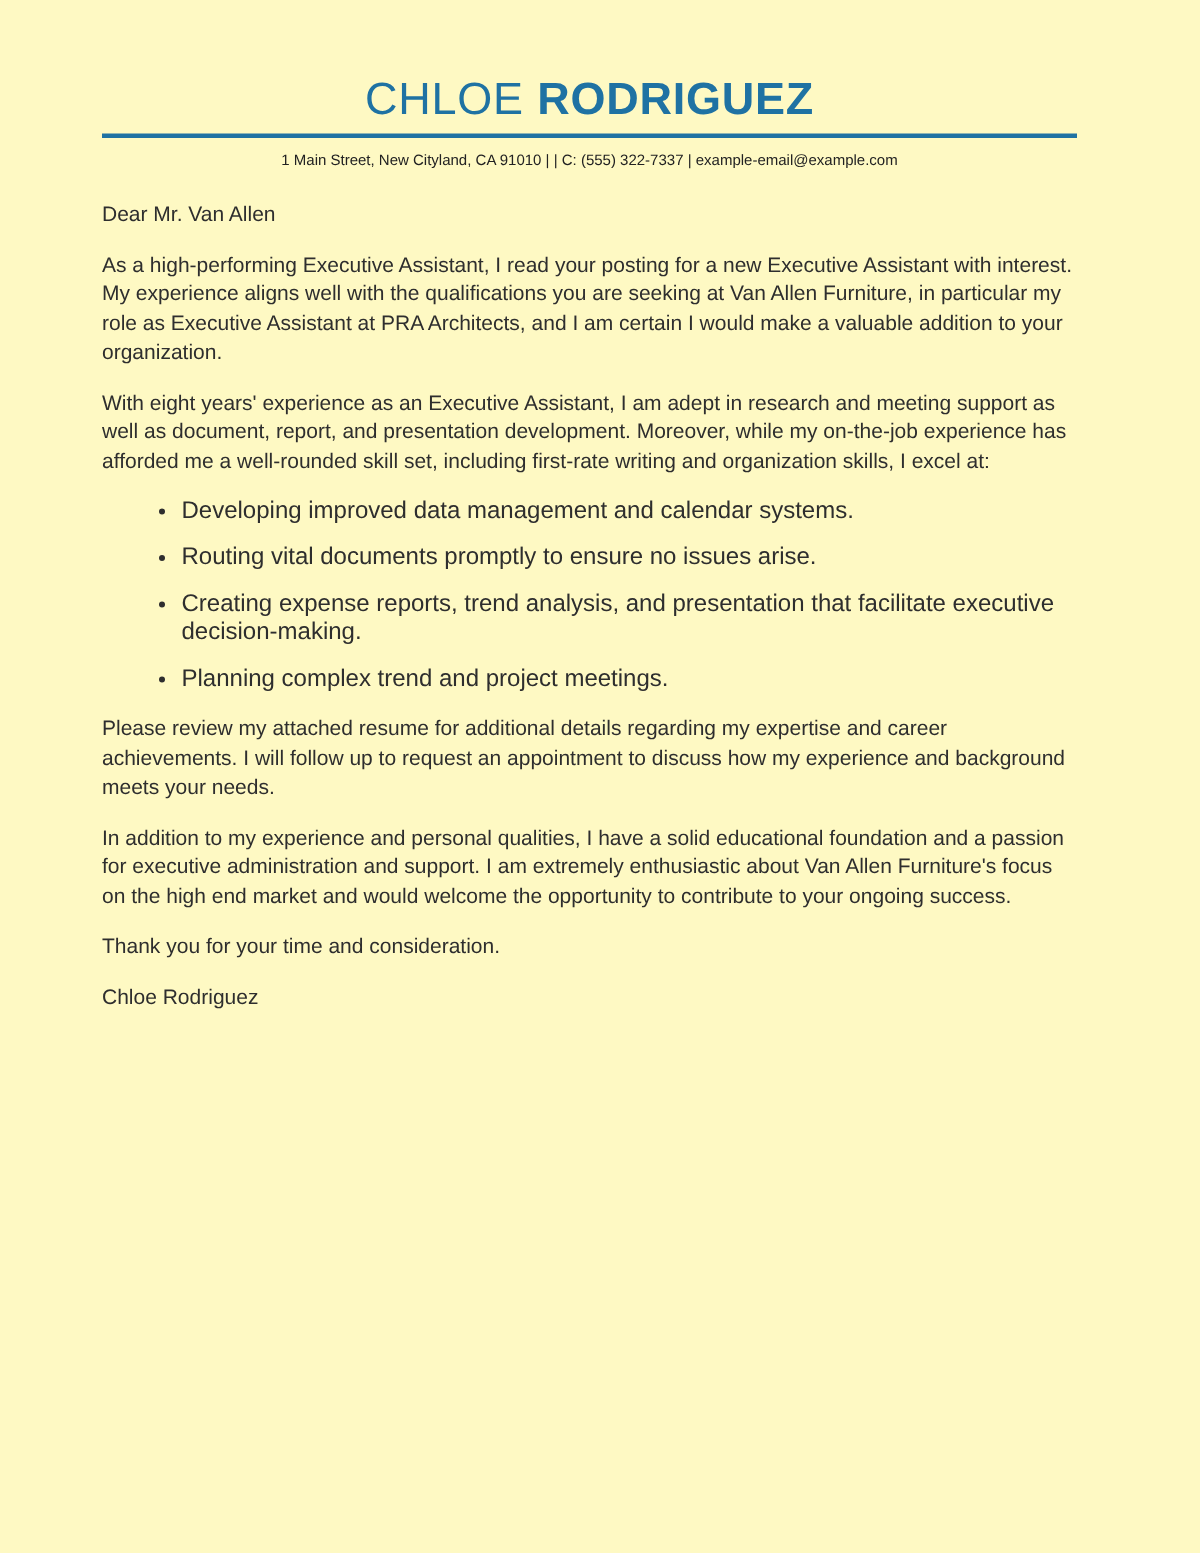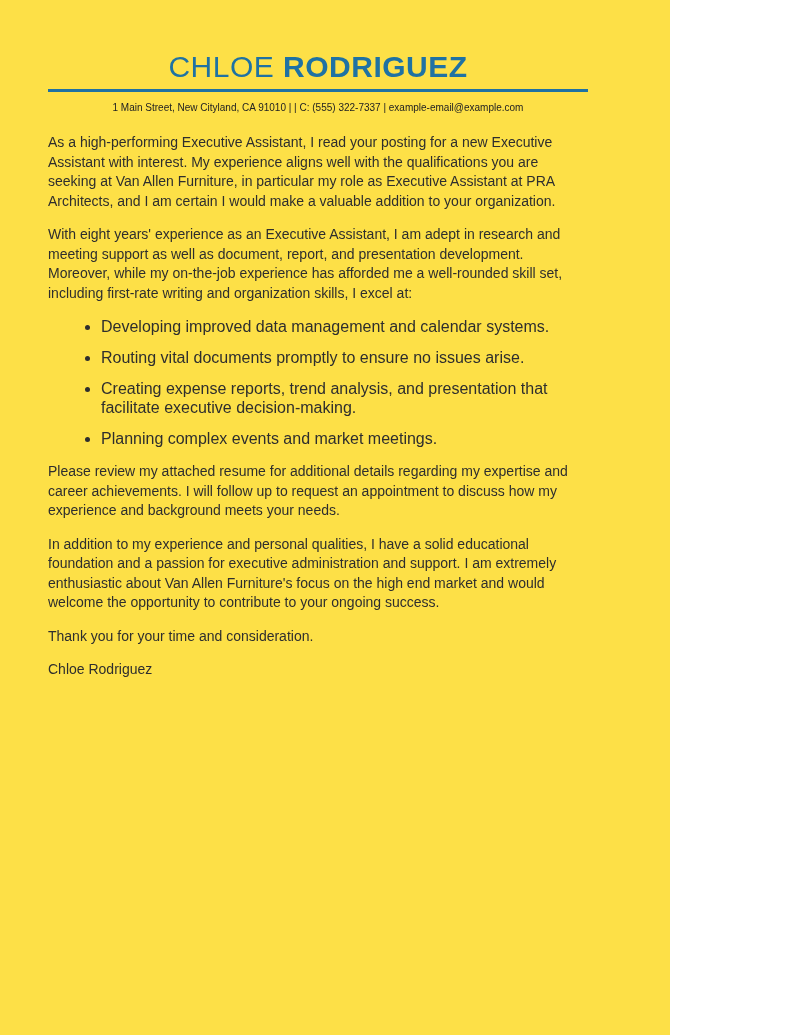--- a/index.html
+++ b/index.html
@@ -10,24 +10,24 @@
   *{margin:0;padding:0;box-sizing:border-box;}
   html,body{background:#ffffff;}
   body{
     width:800px;
     height:1035px;
     overflow:hidden;
     font-family:"Liberation Sans","DejaVu Sans",sans-serif;
     color:var(--body-text);
   }
   .page{
-    width:670px;
+    width:800px;
     height:1035px;
-    background:#fde047;
-    padding:50px 82px 0 48px;
+    background:#fef9c3;
+    padding:50px 82px 0 68px;
   }
   header.letterhead{
     text-align:center;
   }
   .name{
     font-size:30px;
     line-height:34px;
     font-weight:400;
     color:var(--accent);
     letter-spacing:0.5px;
@@ -84,30 +84,31 @@
 <div class="page">
 
   <header class="letterhead">
     <h1 class="name"><span class="first">CHLOE</span> <span class="last">RODRIGUEZ</span></h1>
     <div class="divider"></div>
     <div class="contact">1 Main Street, New Cityland, CA 91010 | | C: (555) 322-7337 | example-email@example.com</div>
   </header>
 
   <main class="letter-body">
 
+    <p class="salutation">Dear Mr. Van Allen</p>
 
     <p>As a high-performing Executive Assistant, I read your posting for a new Executive Assistant with interest. My experience aligns well with the qualifications you are seeking at Van Allen Furniture, in particular my role as Executive Assistant at PRA Architects, and I am certain I would make a valuable addition to your organization.</p>
 
     <p>With eight years' experience as an Executive Assistant, I am adept in research and meeting support as well as document, report, and presentation development. Moreover, while my on-the-job experience has afforded me a well-rounded skill set, including first-rate writing and organization skills, I excel at:</p>
 
     <ul class="skills">
       <li>Developing improved data management and calendar systems.</li>
       <li>Routing vital documents promptly to ensure no issues arise.</li>
       <li>Creating expense reports, trend analysis, and presentation that facilitate executive decision-making.</li>
-      <li>Planning complex events and market meetings.</li>
+      <li>Planning complex trend and project meetings.</li>
     </ul>
 
     <p>Please review my attached resume for additional details regarding my expertise and career achievements. I will follow up to request an appointment to discuss how my experience and background meets your needs.</p>
 
     <p>In addition to my experience and personal qualities, I have a solid educational foundation and a passion for executive administration and support. I am extremely enthusiastic about Van Allen Furniture's focus on the high end market and would welcome the opportunity to contribute to your ongoing success.</p>
 
     <p class="thanks">Thank you for your time and consideration.</p>
 
 
     <p class="signature">Chloe Rodriguez</p>

